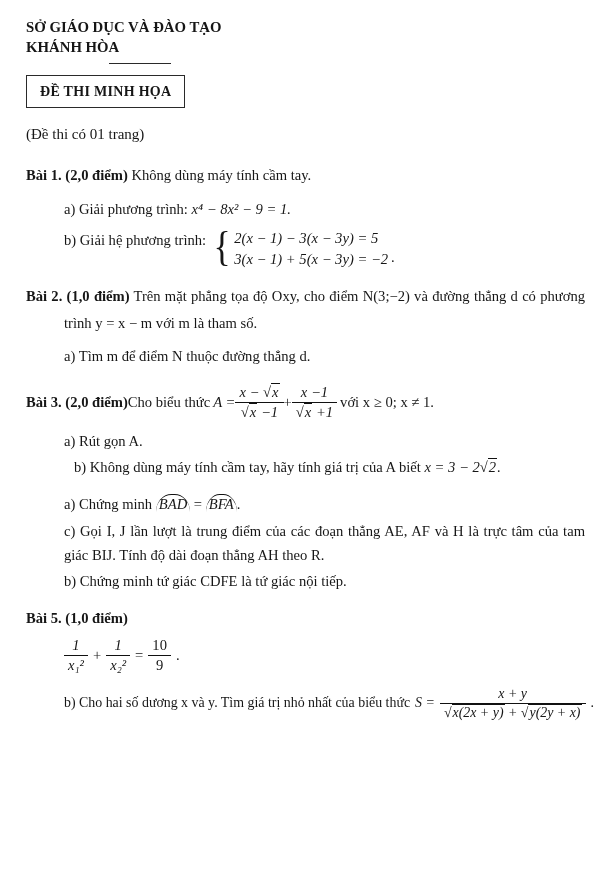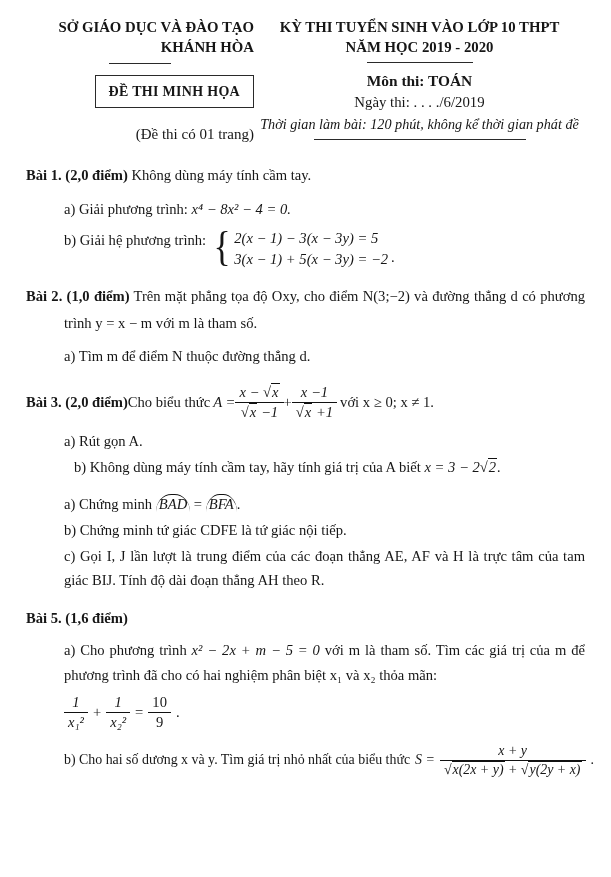--- a/index.html
+++ b/index.html
@@ -8,21 +8,21 @@
     background:#ffffff;color:#161616;
     font-family:"Liberation Serif","DejaVu Serif",serif;
     font-size:14.6px;line-height:1.55;
     padding:18px 26px 10px 26px;
     overflow:hidden;position:relative;margin:0 auto;
   }
   .b{font-weight:bold;}
   .math{font-style:italic;}
   
   .header{display:flex;align-items:flex-start;}
-  .hleft{width:228px;text-align:right;flex:0 0 auto;}
+  .hleft{width:228px;text-align:left;flex:0 0 auto;}
   .hright{flex:1;text-align:center;}
   .hl1{font-weight:bold;font-size:14.8px;line-height:1.35;}
   .rule{border-top:1.4px solid #2a2a2a;height:0;}
   .rule60{width:62px;margin:5px auto 11px;}
   .rule105{width:106px;margin:4px auto 7px;}
   .rule210{width:212px;margin:5px auto 0;}
   .stamp-box{display:inline-block;border:1.4px solid #2a2a2a;padding:5px 13px 4px;font-weight:bold;font-size:14px;letter-spacing:.3px;}
   .hnote{margin-top:15px;font-size:15px;}
   .hsub{font-weight:bold;font-size:15.4px;line-height:1.45;}
   .hdate{font-size:14.8px;line-height:1.45;}
@@ -61,34 +61,25 @@
   <div class="header">
     <div class="hleft">
       <div class="hl1">SỞ GIÁO DỤC VÀ ĐÀO TẠO</div>
       <div class="hl1">KHÁNH HÒA</div>
       <div class="rule rule60"></div>
       <div>
         <span class="stamp-box">ĐỀ THI MINH HỌA</span>
       </div>
       <div class="hnote">(Đề thi có 01 trang)</div>
     </div>
-    <div class="hright">
-      <div class="hl1">KỲ THI TUYỂN SINH VÀO LỚP 10 THPT</div>
-      <div class="hl1">NĂM HỌC 2019 - 2020</div>
-      <div class="rule rule105"></div>
-      <div class="hsub">Môn thi: TOÁN</div>
-      <div class="hdate">Ngày thi: . . . ./6/2019</div>
-      <div class="hdur">Thời gian làm bài: 120  phút, không kể thời gian phát đề</div>
-      <div class="rule rule210"></div>
-    </div>
   </div>
 
   <div class="prob" style="margin-top:16px;">
     <p class="lead"><span class="b">Bài 1. (2,0 điểm)</span> <span>Không dùng máy tính cầm tay.</span></p>
-    <p class="item" style="margin-top:9px;"><span>a) Giải phương trình:</span> <span class="math">x⁴ − 8x² − 4 = 0.</span></p>
+    <p class="item" style="margin-top:9px;"><span>a) Giải phương trình:</span> <span class="math">x⁴ − 8x² − 9 = 1.</span></p>
     <div class="item sysrow">
       <span class="pfx">b) Giải hệ phương trình:</span>
       <span class="brace">{</span>
       <span class="syscol">
         <span>2(x − 1) − 3(x − 3y) = 5</span>
         <span>3(x − 1) + 5(x − 3y) = −2</span>
       </span>
       <span class="sysdot">.</span>
     </div>
   </div>
@@ -113,27 +104,26 @@
         <span class="den"><span class="sqrt"><span class="rsign">√</span><span class="rad">x</span></span> <span>+1</span></span>
       </span>
       <span class="gap">với x ≥ 0; x ≠ 1.</span>
     </div>
     <p class="item" style="margin-top:7px;"><span>a)  Rút gọn A.</span></p>
     <p class="item" style="margin-top:2px;margin-left:48px;"><span>b)  Không dùng máy tính cầm tay, hãy tính giá trị của A biết</span> <span class="math nowrap"><span>x = 3 − 2</span><span class="sqrt"><span class="rsign">√</span><span class="rad">2</span></span><span>.</span></span></p>
   </div>
 
   <div class="prob" style="margin-top:13px;">
     <p class="item" style="margin-top:4px;line-height:1.55;"><span>a) Chứng minh</span> <span class="arc">BAD</span> <span>=</span> <span class="arc">BFA</span><span>.</span></p>
+    <p class="item" style="margin-top:3px;line-height:1.65;"><span>c) Gọi I, J lần lượt là trung điểm của các đoạn thẳng AE, AF và H là trực tâm của tam giác BIJ. Tính độ dài đoạn thẳng AH theo R.</span></p>
     <p class="item" style="margin-top:3px;line-height:1.55;"><span>b) Chứng minh tứ giác CDFE là tứ giác nội tiếp.</span></p>
-    <p class="item" style="margin-top:3px;line-height:1.65;"><span>c) Gọi I, J lần lượt là trung điểm của các đoạn thẳng AE, AF và H là trực tâm của tam giác BIJ. Tính độ dài đoạn thẳng AH theo R.</span></p>
   </div>
 
   <div class="prob" style="margin-top:13px;">
-    <p class="lead"><span class="b">Bài 5. (1,6 điểm)</span></p>
-    <p class="item" style="margin-top:6px;line-height:1.75;"><span>a) Cho phương trình</span> <span class="math">x² − 2x + m − 5 = 0</span> <span>với m là tham số. Tìm các giá trị của m để phương trình đã cho có hai nghiệm phân biệt x₁ và x₂ thỏa mãn:</span></p>
+    <p class="lead"><span class="b">Bài 5. (1,0 điểm)</span></p>
     <div class="fracrow">
       <span class="frac">
           <span class="num">1</span>
           <span class="den">x₁²</span>
         </span>
       <span>+</span>
       <span class="frac">
           <span class="num">1</span>
           <span class="den">x₂²</span>
         </span>

